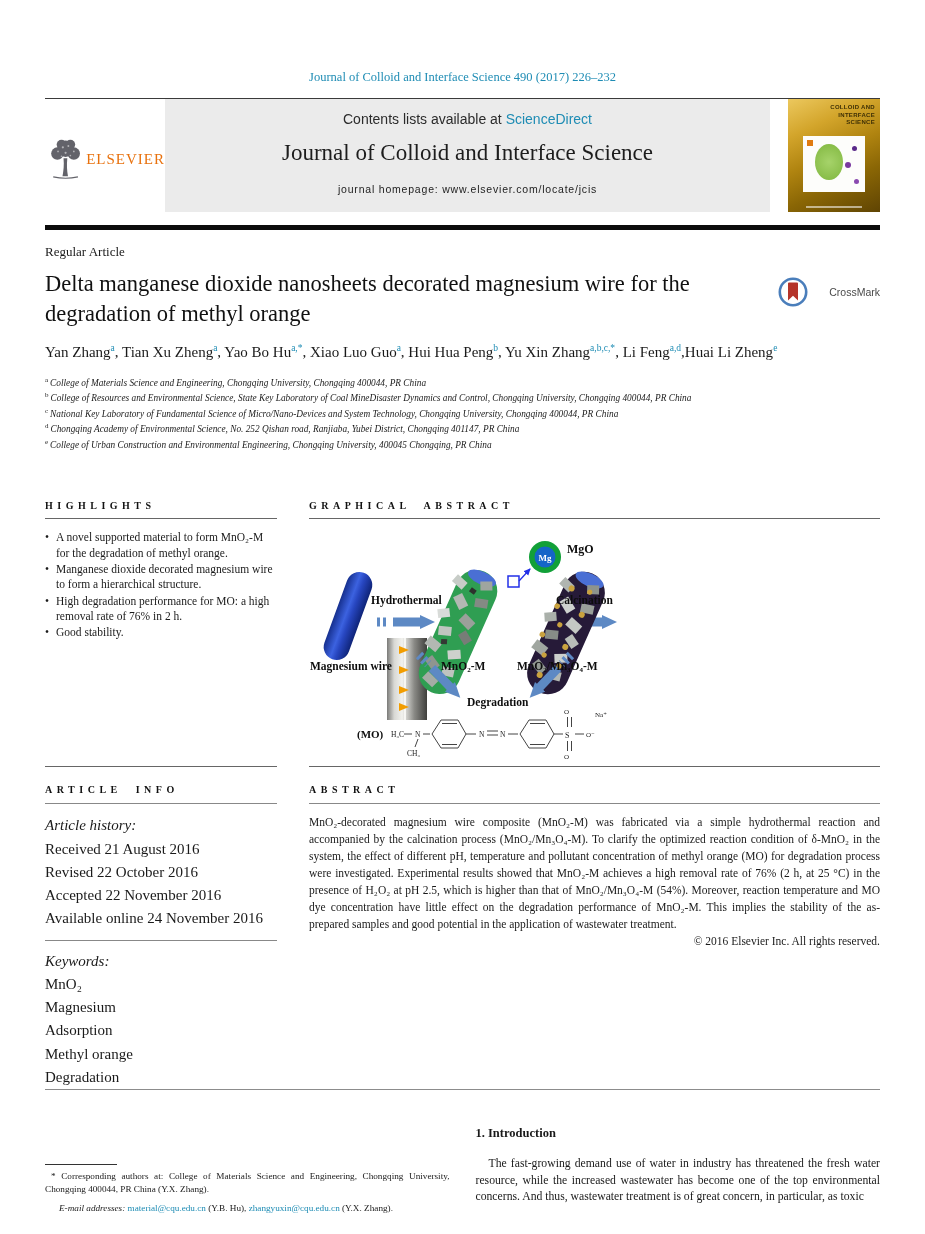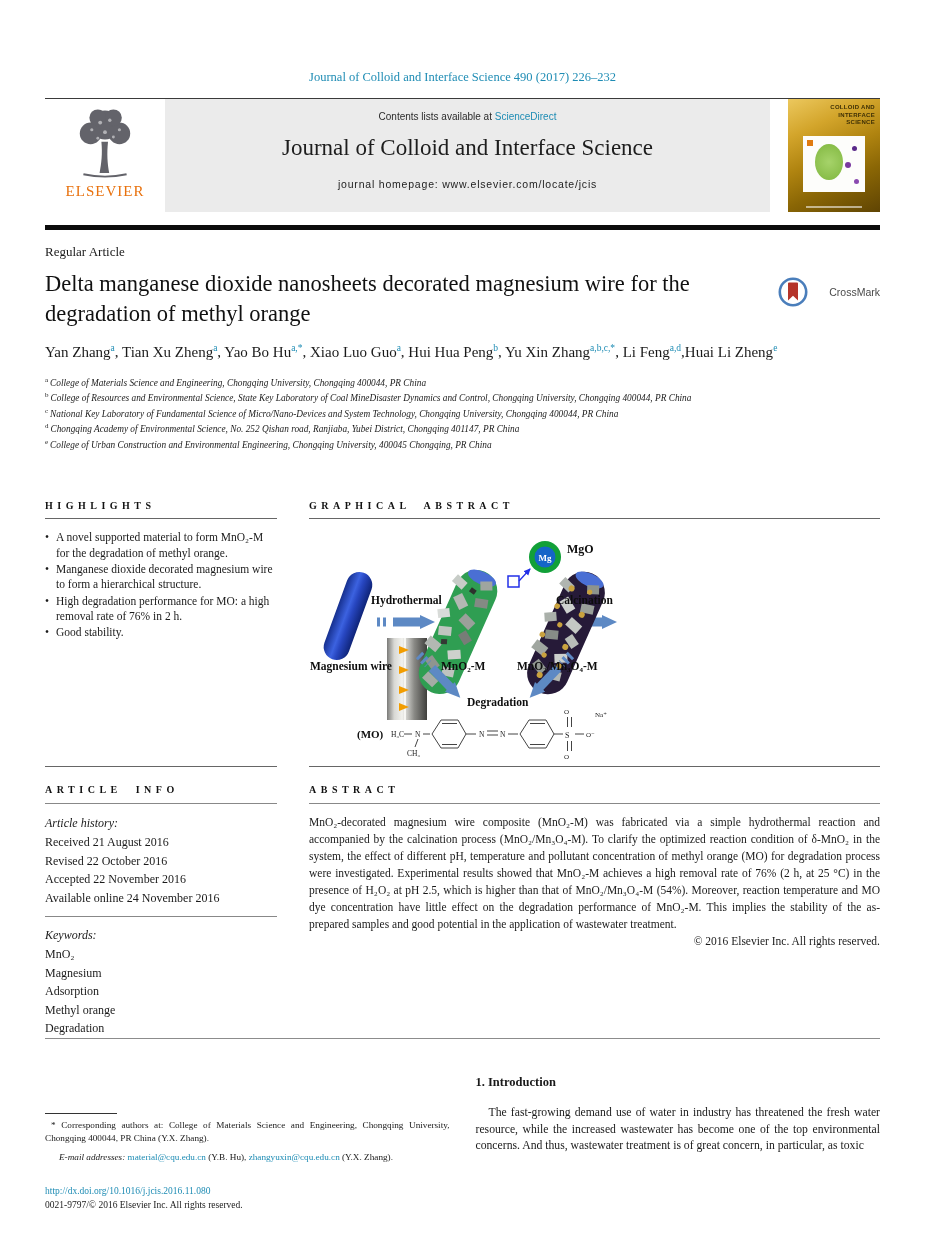--- a/index.html
+++ b/index.html
@@ -10,24 +10,24 @@
     color: #1a1a1a; position: relative;
   }
   .page { padding: 8px 45px; }
 
   
   .journal-ref { padding-top: 62px; text-align: center; font-size: 12.5px; color: #1e8cb4; }
   .top-rule { border-top: 1px solid #3a3a3a; margin-top: 13px; }
 
   
   .header-row { display: flex; height: 113px; }
-  .logo-box { width: 120px; display: flex; flex-direction: column; align-items: center; padding-top: 6px; }
+  .logo-box { width: 120px; display: flex; flex-direction: row; align-items: center; padding-top: 6px; }
   .elsevier-word { color:#e8710d; font-size:15px; letter-spacing:1px; margin-top:2px; }
   .center-box { flex: 1; background: #ebebeb; margin-right: 18px; text-align: center; padding-top: 12px; }
-  .contents-line { font-family:"Liberation Sans",sans-serif; font-size:10px; color:#2b2b2b; }
+  .contents-line { font-family:"Liberation Sans",sans-serif; font-size:14px; color:#2b2b2b; }
   .contents-line a, a { color:#1e8cb4; text-decoration:none; }
   .journal-title { font-size:23px; color:#1d1d1d; margin-top:13px; }
   .homepage-line { font-family:"Liberation Sans",sans-serif; font-size:10.5px; letter-spacing:0.8px; color:#222; margin-top:17px; }
   .cover-box { width: 92px; height: 113px; position: relative; overflow:hidden;
     background: linear-gradient(155deg,#ecc85e 0%,#d3a52b 25%,#b08410 48%,#8a6605 70%,#5f4403 100%); }
   .cover-text { position:absolute; top:5px; right:5px; text-align:right; font-size:6px; line-height:1.25;
     color:#3d2f05; font-weight:bold; font-family:"Liberation Sans",sans-serif; letter-spacing:0.3px;}
   .cover-inset { position:absolute; left:15px; top:37px; width:62px; height:56px; background:#fdfdfb; }
   .cover-green { position:absolute; left:12px; top:8px; width:28px; height:36px; border-radius:50%; background:radial-gradient(circle,#a6d36a,#7fb63e); }
   .cover-dot { position:absolute; border-radius:50%; }
@@ -56,21 +56,21 @@
   .sec-head { font-size: 10px; font-weight: bold; letter-spacing: 4.5px; word-spacing: 7px; color:#111; }
   .head-rule { border-top: 1px solid #666; margin-top: 7px; }
   .rule-above { border-top: 1px solid #666; }
   .sec-head2 { margin-top: 17px; }
   .head-rule2 { border-top: 1px solid #888; margin-top: 8px; }
 
   .hl-list { list-style: none; margin-top: 11px; }
   .hl-list li { font-size: 11.5px; line-height: 1.33; padding-left: 11px; position: relative; margin-bottom: 1px;}
   .hl-list li::before { content: "•"; position: absolute; left: 0; top: 0; }
 
-  .info-block { margin-top: 10px; font-size: 12px; line-height: 1.55; }
+  .info-block { margin-top: 10px; font-size: 15px; line-height: 1.55; }
   .info-label { font-style: italic; }
   .mini-rule { border-top: 1px solid #888; margin: 9px 0 9px; }
 
   .abstract-text { margin-top: 10px; font-size: 11.5px; line-height: 1.47; text-align: justify; }
   .abstract-copyright { font-size: 11.5px; text-align: right; margin-top: 2px; }
 
   .bottom-rule { border-top: 1.5px solid #8c8c8c; }
 
   
   .ga-canvas { position: relative; width: 554px; height: 240px; margin-top: 7px; }

